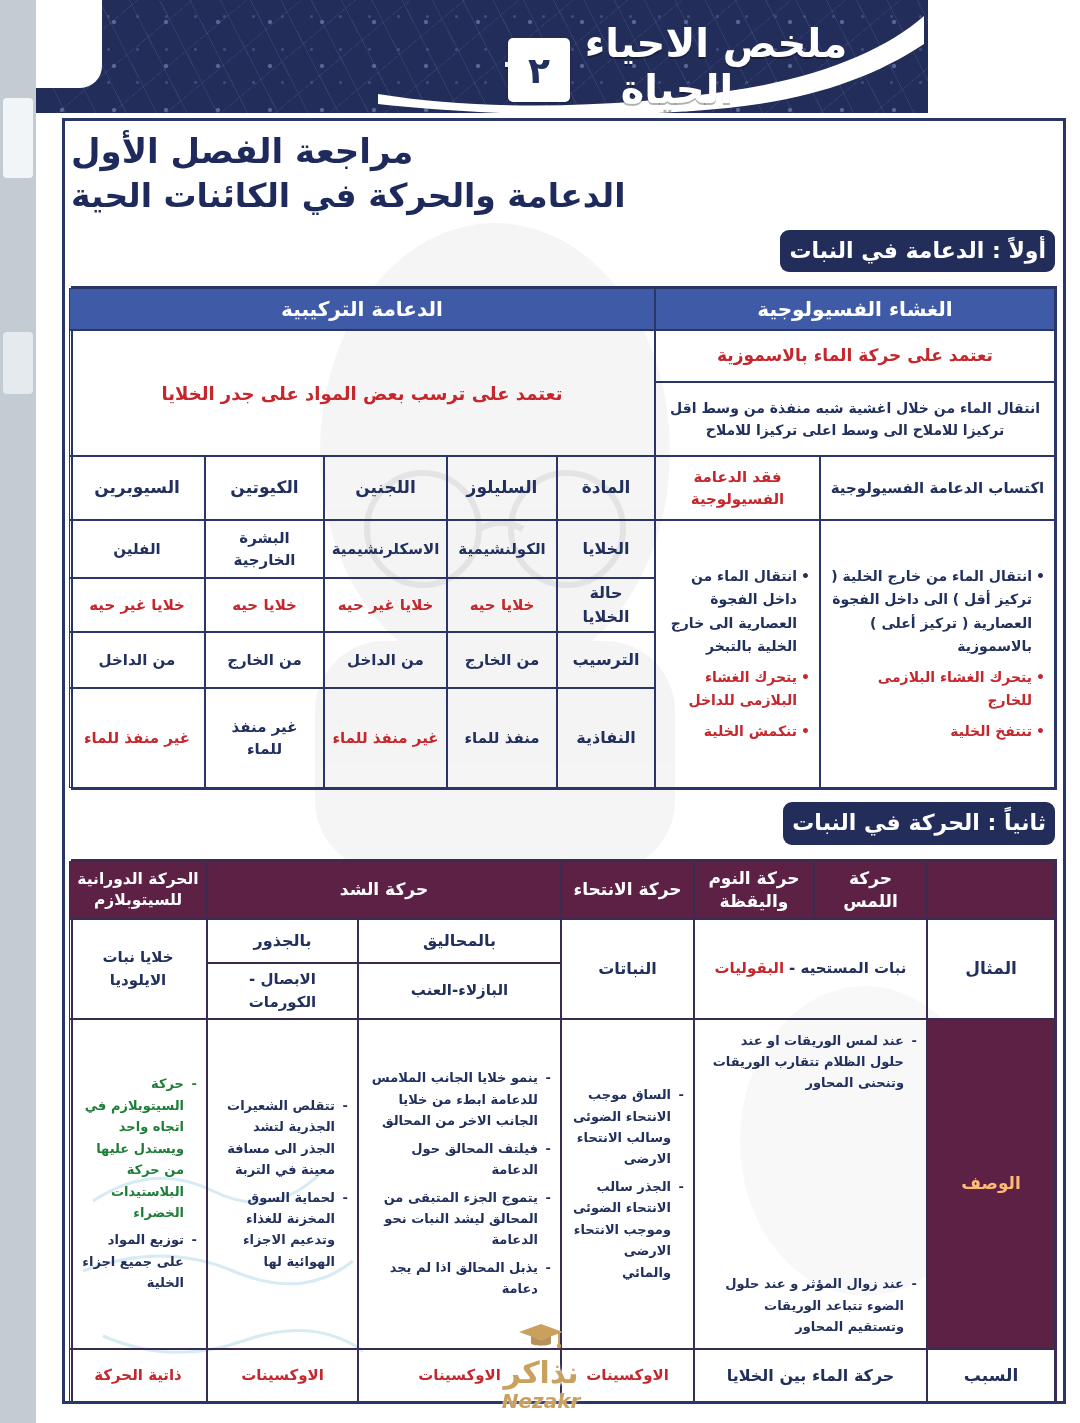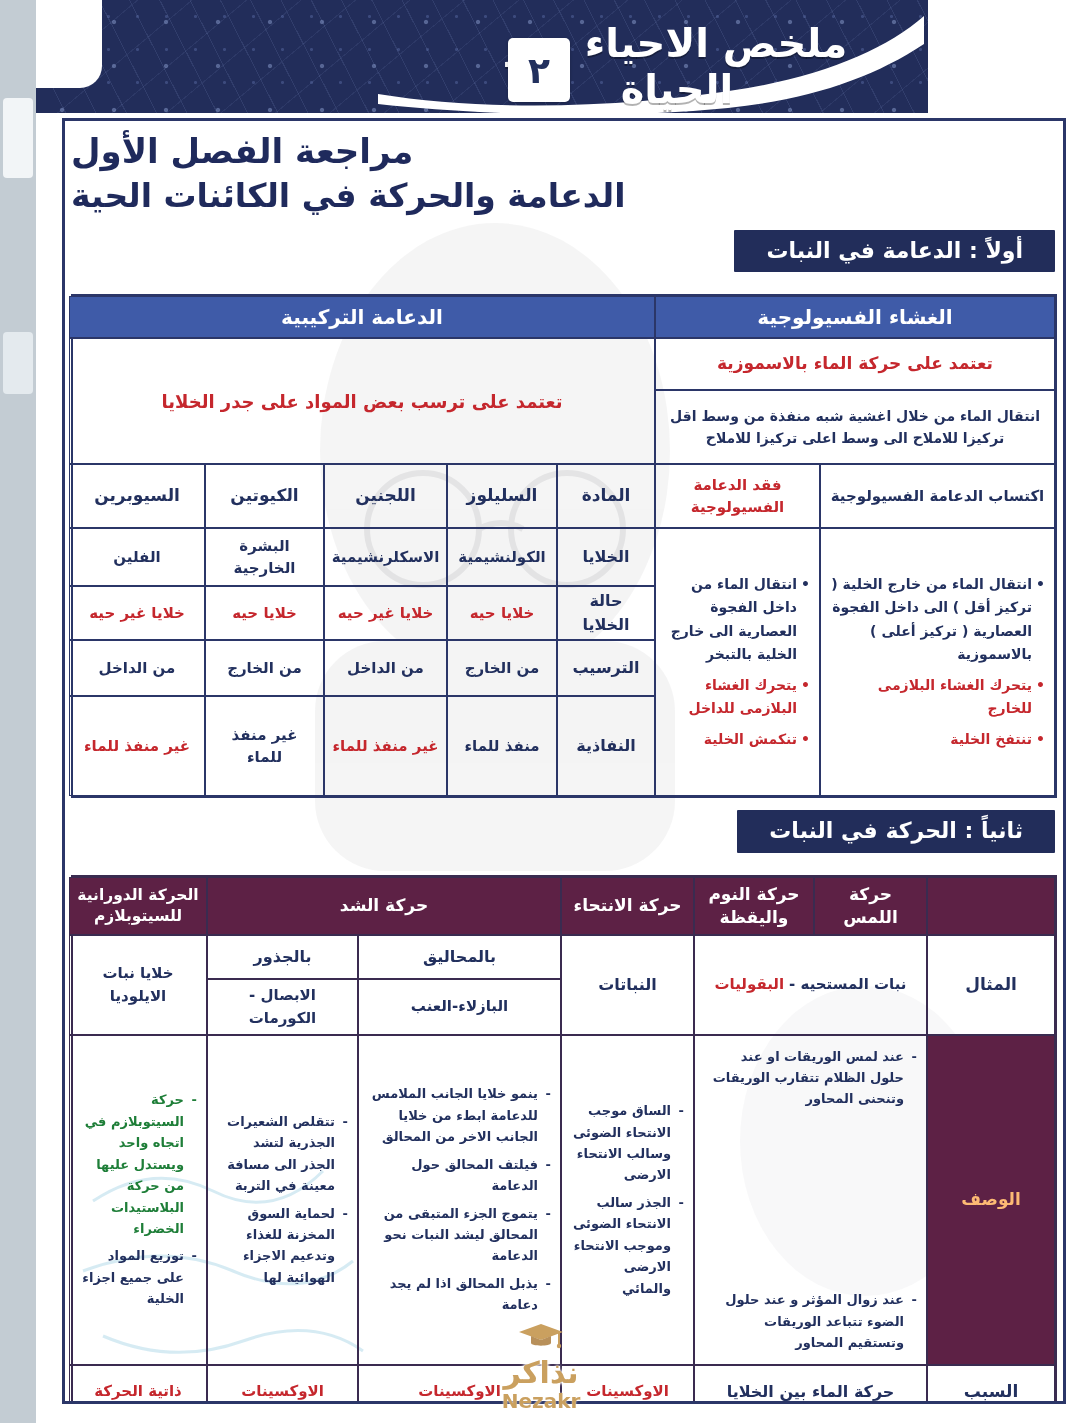--- a/index.html
+++ b/index.html
@@ -37,21 +37,21 @@
   .frame{position:absolute;left:62px;top:118px;width:1004px;height:1286px;border:3px solid #2b3668;background:#fff;
     z-index:3;display:flex;flex-direction:column;padding:6px 6px 0 6px;overflow:hidden}
   .bg-decor{position:absolute;left:0;top:0;width:998px;height:1280px;z-index:0;pointer-events:none}
   .frame > .fg{position:relative;z-index:1}
 
   .main-title{text-align:left;margin-top:2px}
   .main-title .l1{font-size:34px;line-height:1.35;color:#1f2a5c}
   .main-title .l2{font-size:33px;line-height:1.3;color:#1f2a5c}
 
   .section-bar{align-self:flex-start;background:#222d5a;color:#fff;font-size:22px;line-height:1.2;
-    padding:8px 32px;border-radius:1px;margin:12px 2px 12px 0}
+    padding:8px 9px;border-radius:9px;margin:12px 2px 4px 0}
 
   
   .t1{direction:rtl;display:grid;width:986px;margin:10px auto 0;border:2px solid #2b3668;
     grid-template-columns:235px 165px 98px 110px 123px 119px 136px;
     grid-template-rows:42px 52px 74px 64px 58px 54px 56px 100px;}
   .t1 > div{border:1px solid #2b3668}
   .cell{display:flex;align-items:center;justify-content:center;text-align:center;padding:3px 6px;line-height:1.5}
   .hdr{background:#3f5ba8;color:#fff;font-size:20px}
   .list{flex-direction:column;align-items:stretch;justify-content:center;gap:7px;padding:10px 9px;text-align:right;line-height:1.68}
   .bullet{position:relative;padding-right:13px;text-align:right}
@@ -87,21 +87,21 @@
   .ex-tend{grid-area:3/5/4/6}.ex-root{grid-area:3/6/4/7}.ex-rot{grid-area:2/7/4/8}
   .l-desc{grid-area:4/1/5/2;background:#5d2145;color:#fdba74;font-size:17px}
   .d-touch{grid-area:4/2/5/4}.d-trop{grid-area:4/4/5/5}.d-tend{grid-area:4/5/5/6}
   .d-root{grid-area:4/6/5/7}.d-rot{grid-area:4/7/5/8}
   .l-cause{grid-area:5/1/6/2}.ca-touch{grid-area:5/2/6/4}.ca-trop{grid-area:5/4/6/5}
   .ca-tend{grid-area:5/5/6/6}.ca-root{grid-area:5/6/6/7}.ca-rot{grid-area:5/7/6/8}
 
   
   .watermark{position:absolute;left:466px;top:1322px;width:150px;text-align:center;z-index:7;pointer-events:none}
   .wm-ar{font-size:30px;color:#caa05f;text-shadow:0 0 3px #fff,0 0 3px #fff,0 0 5px #fff;line-height:1.1}
-  .wm-en{font-size:20px;color:#caa05f;text-shadow:0 0 2px #fff;line-height:1.2}
+  .wm-en{font-size:20px;font-style:italic;color:#caa05f;text-shadow:0 0 2px #fff;line-height:1.2}
 </style>
 </head>
 <body>
 
 <div class="left-strip">
   <div class="strip-b1"></div>
   <div class="strip-b2"></div>
 </div>
 
 <div class="topbar">

